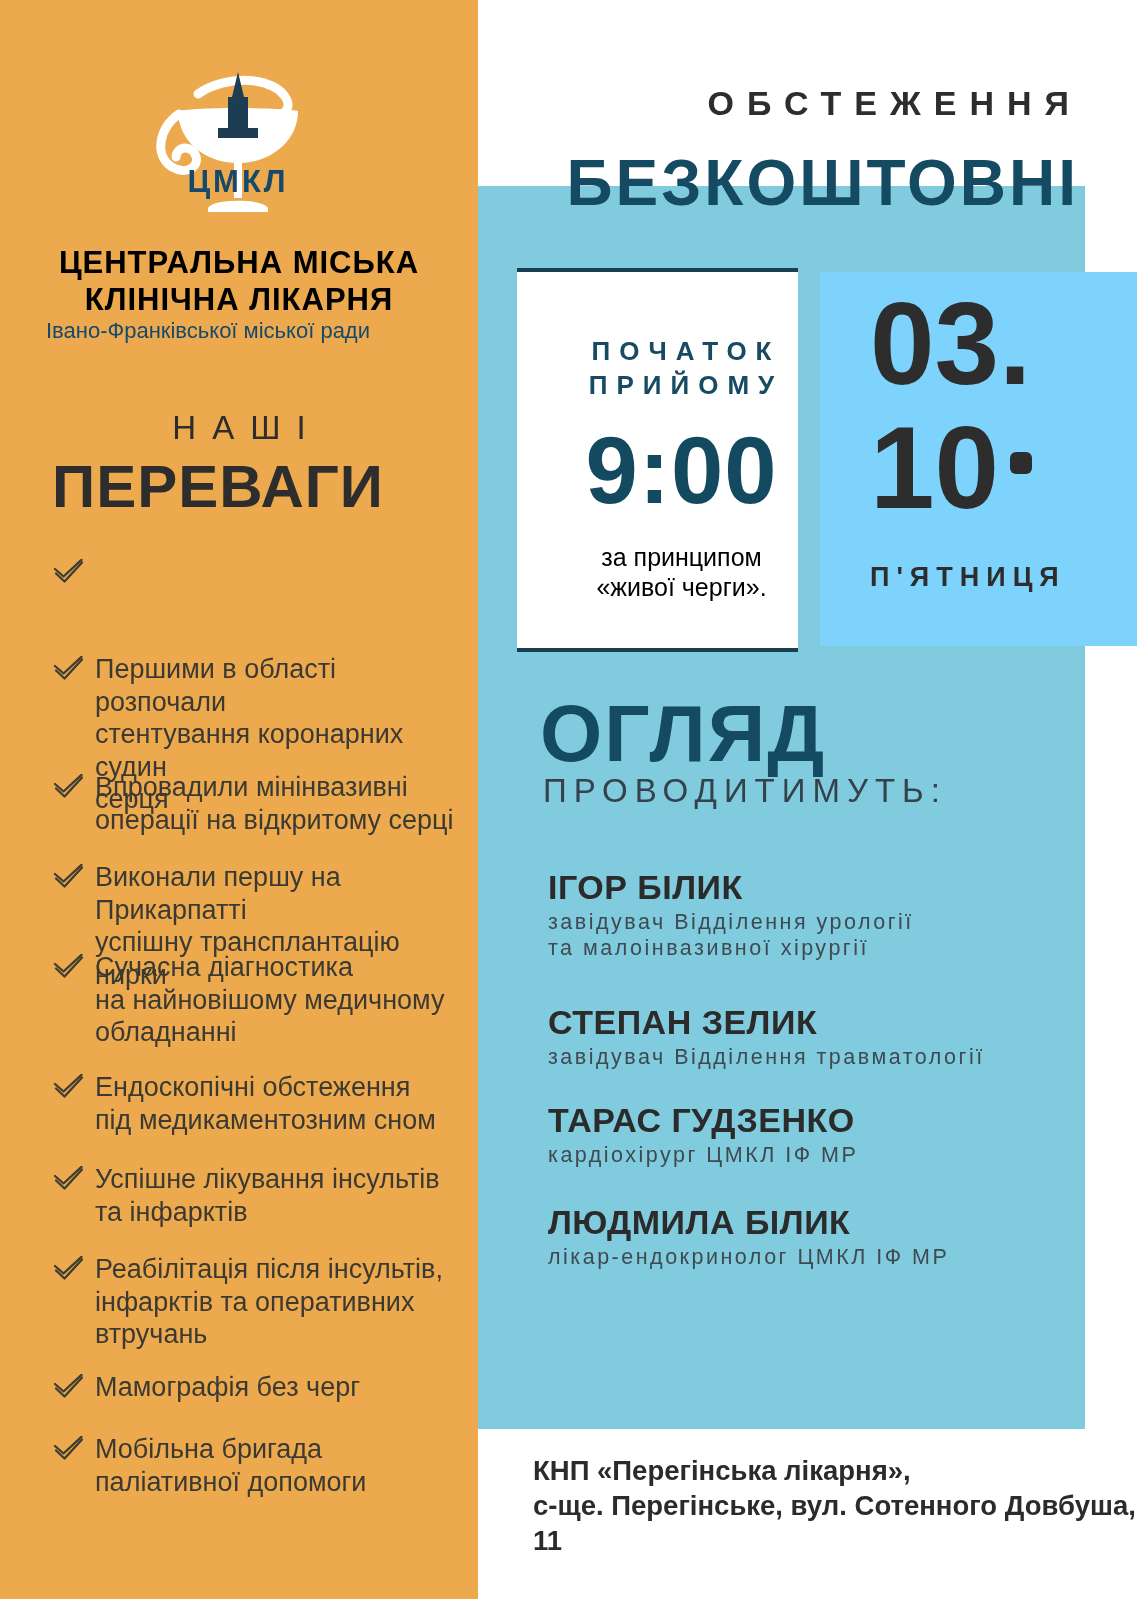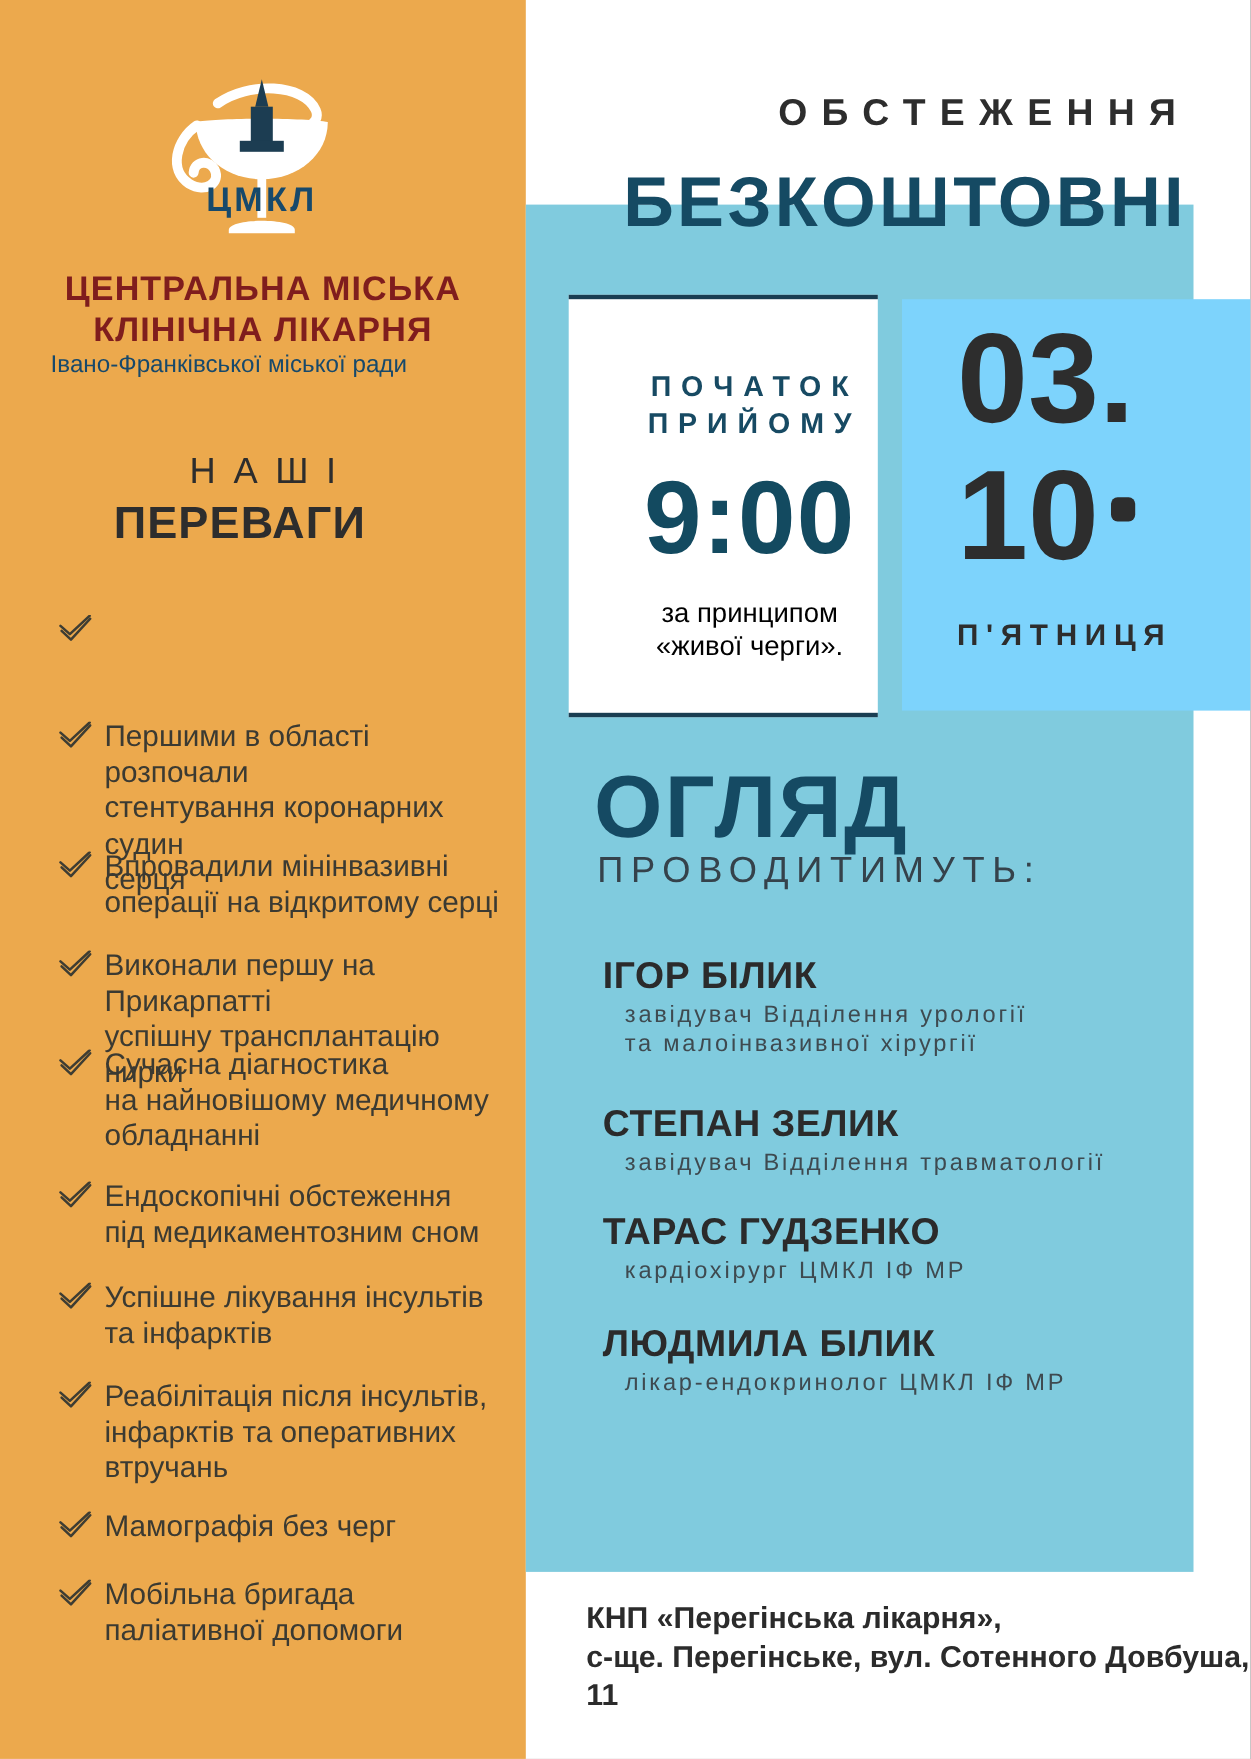--- a/index.html
+++ b/index.html
@@ -3,29 +3,29 @@
 <meta charset="utf-8">
 <style>
   html,body{margin:0;padding:0;background:#888;}
   .poster{
     position:relative;width:1137px;height:1599px;background:#ffffff;
     font-family:"Liberation Sans", sans-serif;overflow:hidden;margin:0 auto;
   }
   
   .left-col{position:absolute;left:0;top:0;width:478px;height:1599px;background:#ECA94D;}
   .logo{position:absolute;left:148px;top:70px;width:180px;height:150px;}
-  .brand-1,.brand-2{position:absolute;left:0;width:478px;text-align:center;color:#7f1d1d;
+  .brand-1,.brand-2{position:absolute;left:0;width:478px;text-align:center;color:#000000;
     font-weight:800;font-size:31px;letter-spacing:1px;line-height:38px;}
   .brand-1{top:244px;} .brand-2{top:281px;}
   .brand-sub{position:absolute;left:0;top:318px;width:416px;text-align:center;color:#17496B;
     font-weight:500;font-size:22px;}
   .adv-small{position:absolute;left:0;top:409px;width:478px;text-align:center;color:#2D2D2D;
     font-weight:500;font-size:33px;letter-spacing:16px;text-indent:16px;}
   .adv-big{position:absolute;left:0;top:452px;width:436px;text-align:center;color:#2D2D2D;
-    font-weight:800;font-size:41px;letter-spacing:1px;}
+    font-weight:800;font-size:60px;letter-spacing:1px;}
   .adv-item{position:absolute;display:flex;align-items:flex-start;left:52px;width:410px;}
   .adv-icon{flex:0 0 auto;margin:3px 10px 0 0;}
   .adv-text{color:#3B3A32;font-size:27px;line-height:32.5px;font-weight:500;}
   
   .blue-panel{position:absolute;left:478px;top:186px;width:607px;height:1243px;background:#80CBDE;}
   .hdr-1{position:absolute;right:55px;top:84px;color:#2D2D2D;font-weight:700;font-size:34px;
     letter-spacing:13px;white-space:nowrap;}
   .hdr-2{position:absolute;right:58px;top:146px;color:#154A63;font-weight:800;font-size:64px;
     letter-spacing:3px;white-space:nowrap;}
   .time-card{position:absolute;left:517px;top:268px;width:281px;height:384px;background:#ffffff;
@@ -37,21 +37,21 @@
   .tc-note.first{margin-top:24px;}
   .date-box{position:absolute;left:820px;top:272px;width:317px;height:374px;background:#7dd3fc;}
   .date-l1,.date-l2{position:absolute;left:50px;color:#2D2D2D;font-weight:800;font-size:116px;line-height:100px;}
   .date-l1{top:22px;} .date-l2{top:146px;}
   .raised-dot{position:absolute;left:190px;top:180px;width:22px;height:22px;border-radius:6px;background:#2D2D2D;}
   .date-weekday{position:absolute;left:50px;top:290px;color:#2D2D2D;font-weight:700;font-size:27px;letter-spacing:7px;}
   .exam-title{position:absolute;left:540px;top:688px;color:#154A63;font-weight:800;font-size:80px;letter-spacing:2px;}
   .exam-subtitle{position:absolute;left:543px;top:772px;color:#35424B;font-weight:500;font-size:33px;letter-spacing:7px;}
   .doctor{position:absolute;left:548px;width:540px;}
   .doctor-name{color:#2B2B2B;font-weight:800;font-size:34px;line-height:37px;letter-spacing:0.5px;}
-  .doctor-role{color:#3E4A50;font-weight:500;font-size:21.5px;line-height:26px;letter-spacing:2.5px;margin-top:3px;margin-left:20px;}
+  .doctor-role{color:#3E4A50;font-weight:500;font-size:21.5px;line-height:26px;letter-spacing:2.5px;margin-top:3px;}
   .address{position:absolute;left:533px;top:1453px;color:#2B2B2B;font-weight:700;font-size:27.5px;line-height:35px;}
 </style>
 </head>
 <body>
 
 <div class="poster">
 
   <div class="left-col" id="left-panel">
     <svg class="logo" viewBox="0 0 180 150">
 

